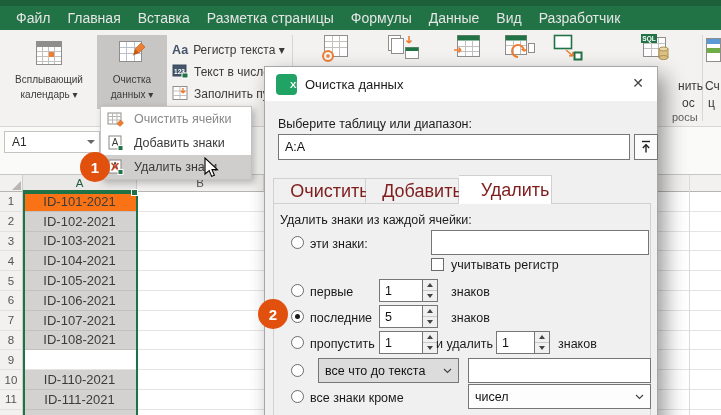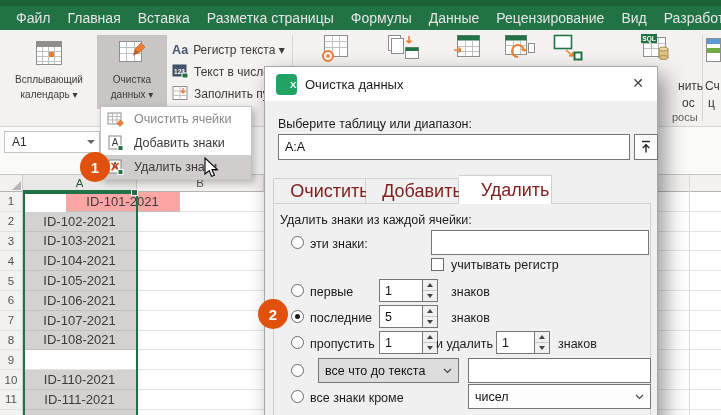--- a/index.html
+++ b/index.html
@@ -39,21 +39,21 @@
   #shead .hcell{font-size:11.5px;display:flex;align-items:center;justify-content:center;}
   .corner{width:23px;background:#f2f1f0;border-right:1px solid #cfcdcb;border-bottom:1px solid #b6b4b2;position:relative;}
   .corner::after{content:"";position:absolute;right:1px;bottom:1px;width:0;height:0;border-left:9px solid transparent;border-bottom:9px solid #b8b6b4;}
   .colA{width:114px;background:#eaE9e8;border-right:1px solid #cfcdcb;border-bottom:2px solid #217346;color:#1e5a3c;}
   .colB{width:127px;background:#f2f1f0;border-right:1px solid #dcdad8;border-bottom:1px solid #b6b4b2;color:#5a5857;}
   .colRest{flex:1;background:#f2f1f0;border-bottom:1px solid #b6b4b2;}
   #sheet-rows{left:0;top:192px;width:721px;}
   .srow{display:flex;height:19.8px;}
   .rownum{width:23px;background:#f2f1f0;border-right:1px solid #cfcdcb;border-bottom:1px solid #e3e1df;font-size:11.5px;color:#55534f;display:flex;align-items:center;justify-content:center;}
   .cellA{width:114px;background:#d3d2d1;border-right:1px solid #c6c4c2;border-bottom:1px solid #c3c1bf;font-size:13px;color:#3c3b3a;display:flex;align-items:center;justify-content:center;}
-  .cellA.act{background:#fca5a5;margin-left:43px;}
+  .cellA.act{background:#f97316;}
   .cellB{width:127px;border-bottom:1px solid #e6e4e2;}
   .cellRest{flex:1;border-bottom:1px solid #e6e4e2;}
   #vline{left:689px;top:175px;width:1px;height:240px;background:#dcdad8;z-index:1;}
   #selbox{left:23px;top:192px;width:115px;height:223px;border:2px solid #1f7246;border-bottom:none;z-index:2;pointer-events:none;}
   #selhandle{left:131px;top:189px;width:7px;height:7px;background:#1f7246;border:1px solid #fff;z-index:3;}
 
   
   #menu{left:100px;top:106px;width:152px;background:#fff;border:1px solid #c5c4c2;box-shadow:3px 3px 7px rgba(0,0,0,.25);z-index:10;}
   .menu-item{height:24px;display:flex;align-items:center;gap:8px;padding-left:5px;font-size:12.5px;color:#3b3a39;}
   .menu-item.dim{color:#8a8886;}
@@ -99,21 +99,20 @@
 
   <div class="abs" id="titlebar">
     <div class="topstrip"></div>
     <div id="ribbon-tabs">
         <span>Файл</span>
         <span>Главная</span>
         <span>Вставка</span>
         <span>Разметка страницы</span>
         <span>Формулы</span>
         <span>Данные</span>
-        <span>Рецензирование</span>
         <span>Вид</span>
         <span>Разработчик</span>
       </div>
   </div>
 
   <div class="abs" id="ribbon">
     <div class="bigbtn" id="btn-calendar">
       <span class="bicon">
         <svg width="30" height="30" viewBox="0 0 30 30">
             <rect x="2.5" y="4.5" width="25" height="23" fill="#fff" stroke="#8f8e8d"></rect>

